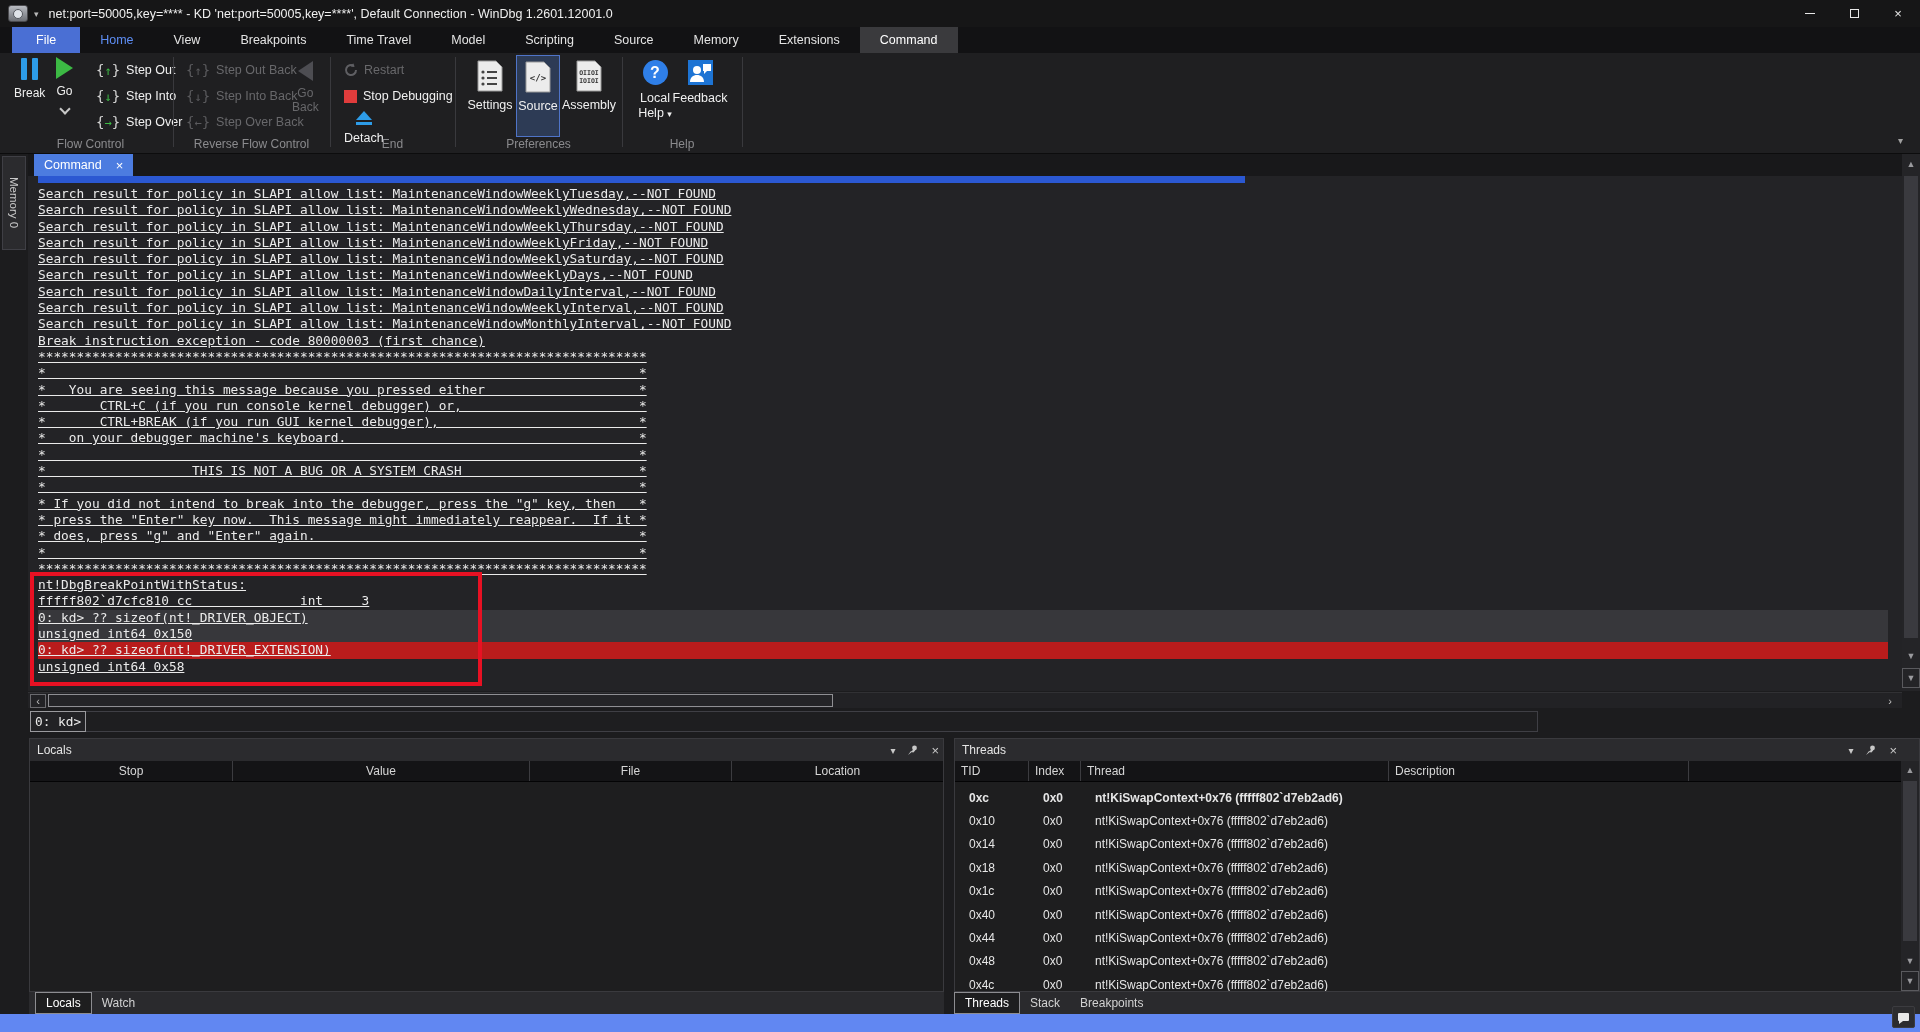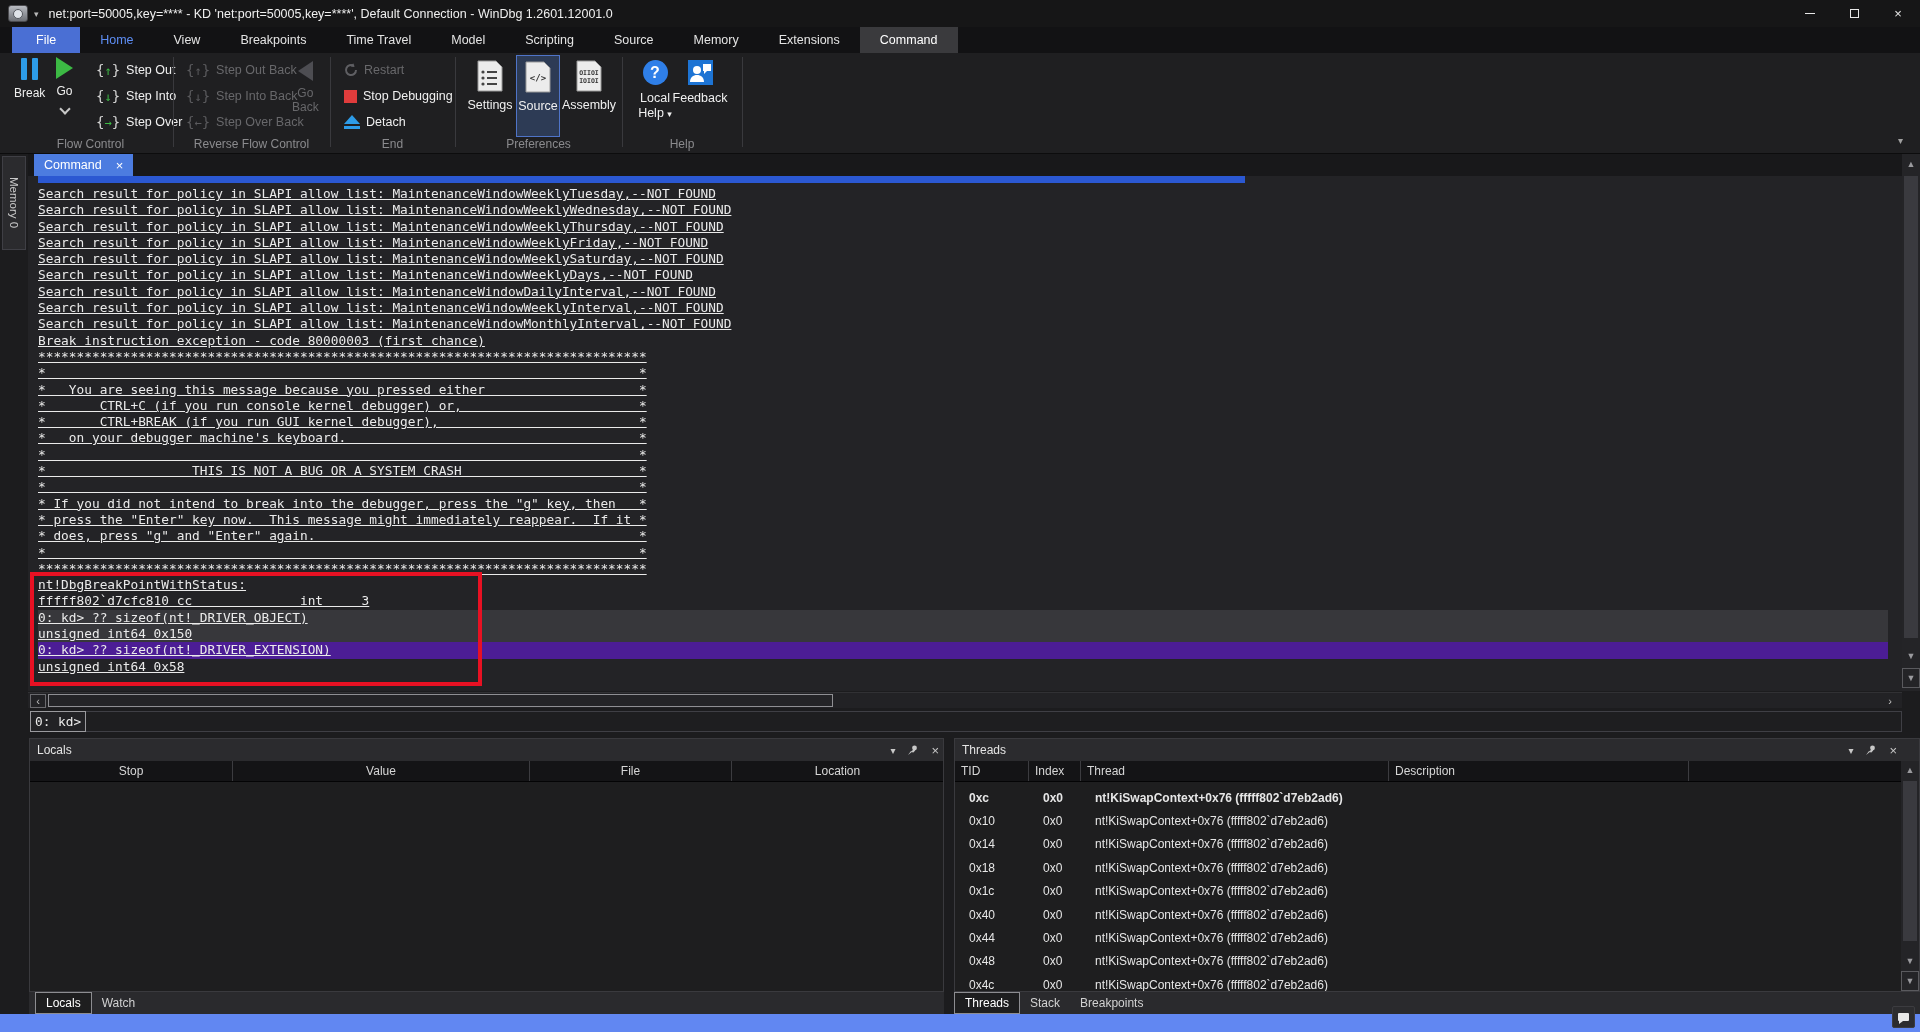--- a/index.html
+++ b/index.html
@@ -54,38 +54,38 @@
 
   
   .cmdtabbar { position:absolute; left:28px; top:154px; width:1874px; height:22px; background:#18181a; display:flex; }
   .cmdtab { background:#4c7ce0; color:#fff; font-size:12.5px; display:flex; align-items:center; padding:0 10px; gap:14px; margin-left:6px; }
   .cmdtab .x { font-size:13px; }
   .console { position:absolute; left:28px; top:176px; width:1874px; height:515px; background:#232326; overflow:hidden; }
   .sel-sliver { position:absolute; left:10px; top:0; width:1207px; height:7px; background:#2b58d2; }
   .console pre { position:absolute; left:10px; top:10px; font-family:"DejaVu Sans Mono", monospace; font-size:12.8px; line-height:16.3px; color:#eaeaea; white-space:pre;text-decoration:underline; }
   .cline { display:block; height:16.3px; width:1850px; }
   .cline.hl1 { background:#37373b; }
-  .cline.hl2 { background:#4c1d95; }
+  .cline.hl2 { background:#b91c1c; }
   .redbox { position:absolute; left:2px; top:396px; width:452px; height:114px; border:4px solid #e81123; }
 
   
   .vscroll { position:absolute; left:1902px; top:154px; width:18px; height:537px; background:#242427; }
   .vscroll .thumb { position:absolute; left:2px; top:22px; width:14px; height:462px; background:#3a3a3f; }
   .sarrow { position:absolute; left:0; width:18px; height:16px; color:#9a9a9e; font-size:9px; display:flex; align-items:center; justify-content:center; }
   .sarrow.boxed { border:1px solid #5a5a5e; height:20px; }
 
   
   .hscroll { position:absolute; left:28px; top:692px; width:1874px; height:16px; background:#222225; border-top:1px solid #313134; }
   .hscroll .larr, .hscroll .rarr { position:absolute; top:1px; width:16px; height:14px; color:#c0c0c0; font-size:11px; display:flex; align-items:center; justify-content:center; }
   .hscroll .larr { left:2px; border:1px solid #6a6a6e; }
   .hscroll .rarr { right:4px; }
   .hthumb { position:absolute; left:20px; top:1px; width:785px; height:13px; border:1px solid #8f8f93; background:#242427; }
 
   
-  .inputrow { position:absolute; left:30px; top:711px; width:1872px; height:21px; display:flex; }
+  .inputrow { position:absolute; left:30px; top:711px; width:1508px; height:21px; display:flex; }
   .promptbox { width:56px; height:21px; border:1px solid #9a9a9e; font-family:"DejaVu Sans Mono", monospace; font-size:12.8px; color:#eaeaea; display:flex; align-items:center; padding-left:4px; background:#222225; }
   .cmdinput { flex:1; height:21px; background:#1e1e20; border:1px solid #3f3f45; border-left:none; color:#eaeaea; font-family:"DejaVu Sans Mono", monospace; font-size:12.8px; padding:0 4px; outline:none; }
 
   
   .panel { position:absolute; top:738px; height:254px; background:#1e1e1f; border:1px solid #3a3a3e; }
   .panel-title { height:22px; background:#2b2b2e; display:flex; align-items:center; font-size:12px; color:#e4e4e4; padding-left:7px; position:relative; }
   .ptools { position:absolute; right:4px; top:0; height:22px; display:flex; align-items:center; gap:12px; color:#c8c8c8; }
   .ptools .ic { font-size:10px; }
   .ptools .x { font-size:13px; }
   .gridhead { display:grid; height:21px; background:#141416; font-size:12px; color:#d6d6d6; border-bottom:1px solid #040405; }
@@ -198,21 +198,21 @@
       <svg width="14" height="14" viewBox="0 0 14 14">
           <path d="M12 7a5 5 0 1 1-2.2-4.1" fill="none" stroke="#5f5f63" stroke-width="2"></path>
           <path d="M9.2 0.2l1.4 3.8-4-0.6z" fill="#5f5f63"></path>
         </svg>
       <span>Restart</span>
     </div>
     <div class="steprow" style="left:344px; top:32px;">
       <span class="stopsq"></span>
       <span>Stop Debugging</span>
     </div>
-    <div class="steprow" style="left:344px; top:58px;">
+    <div class="steprow" style="left:344px; top:58px;flex-direction:column;">
       <span class="detachico">
           <span class="t"></span>
           <span class="b"></span>
         </span>
       <span>Detach</span>
     </div>
     <div class="rsep" style="left:455px;"></div>
 
     <div class="docbtn" style="left:465px; width:50px;">
       <svg width="26" height="32" viewBox="0 0 26 32">

